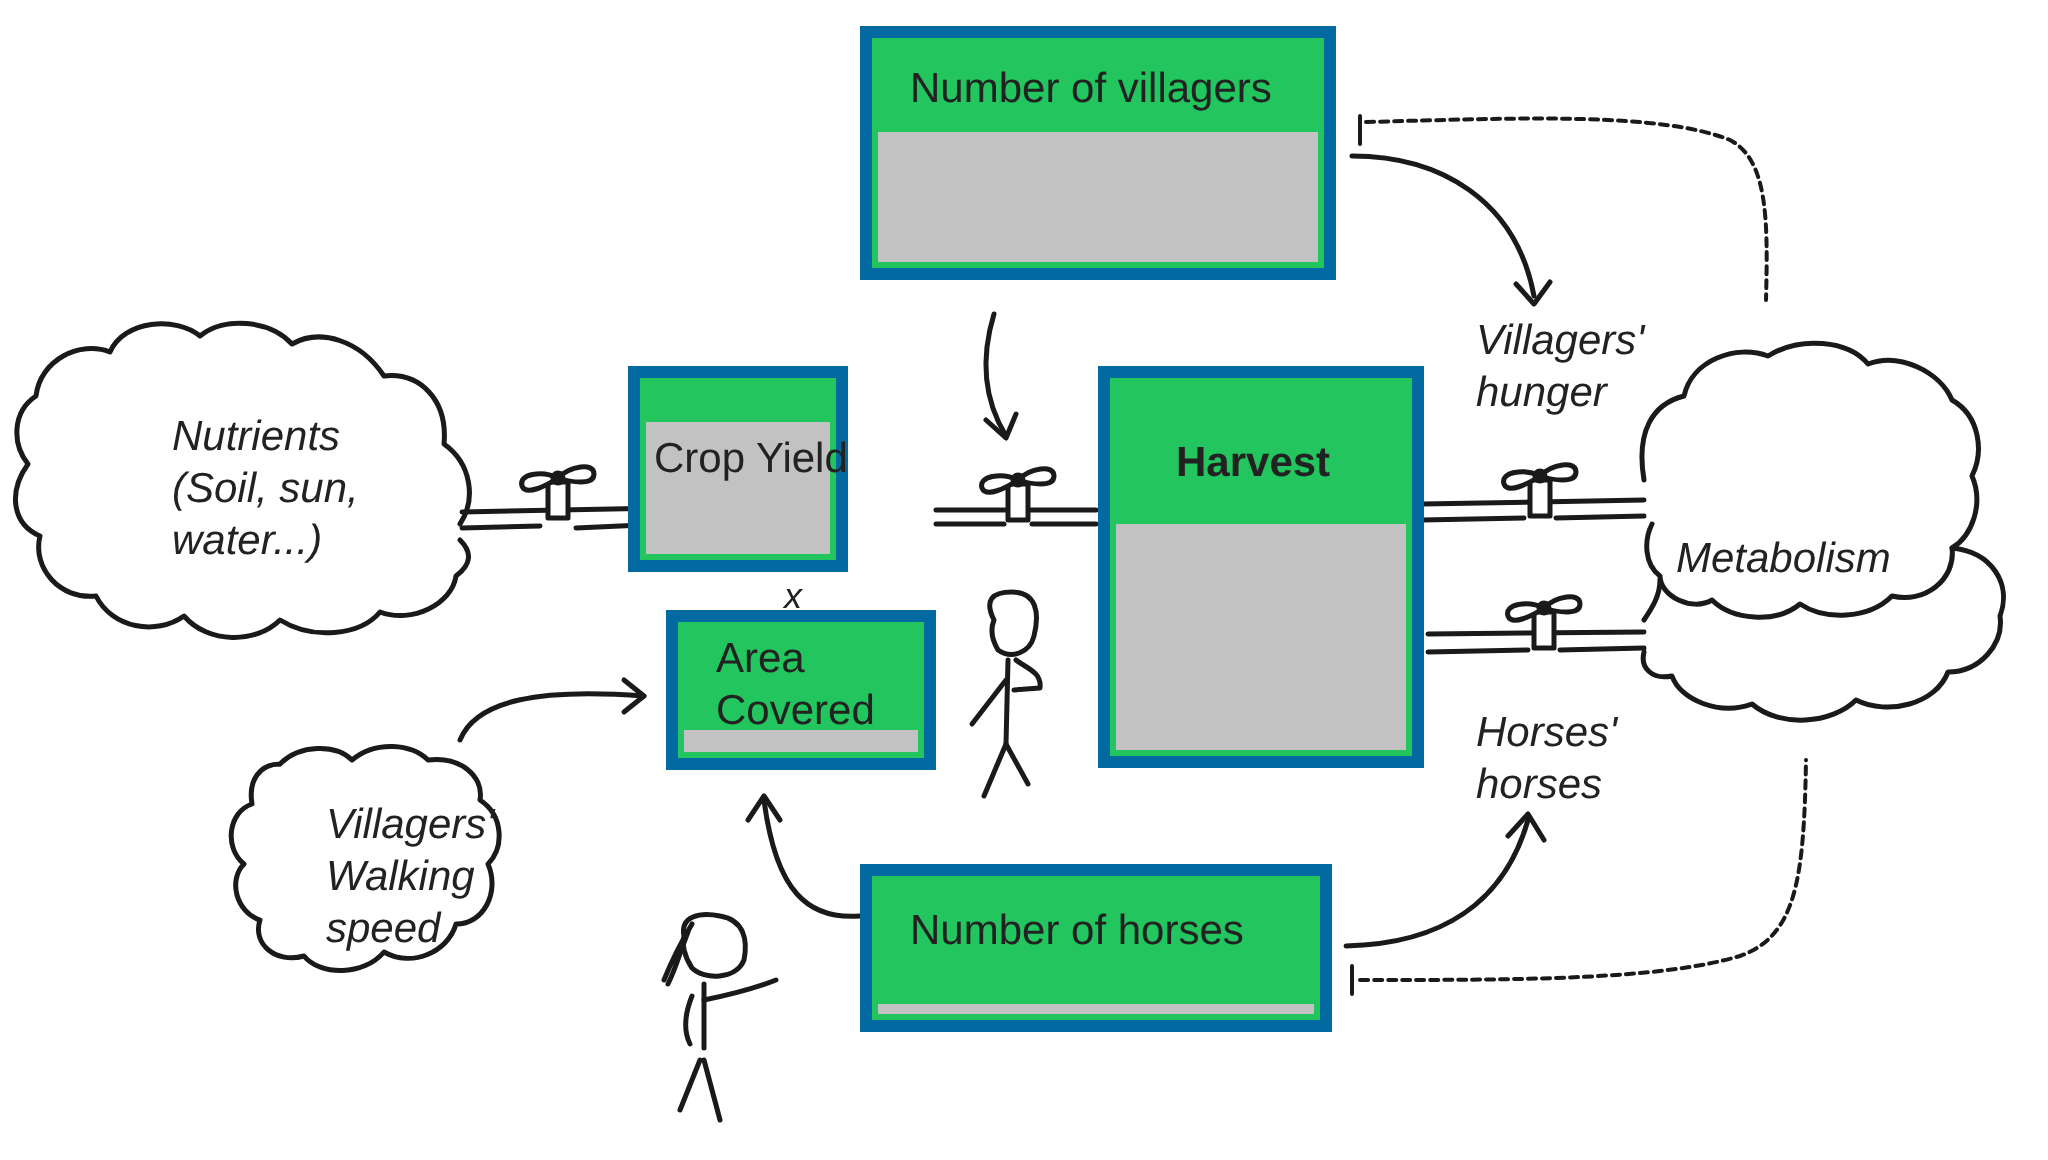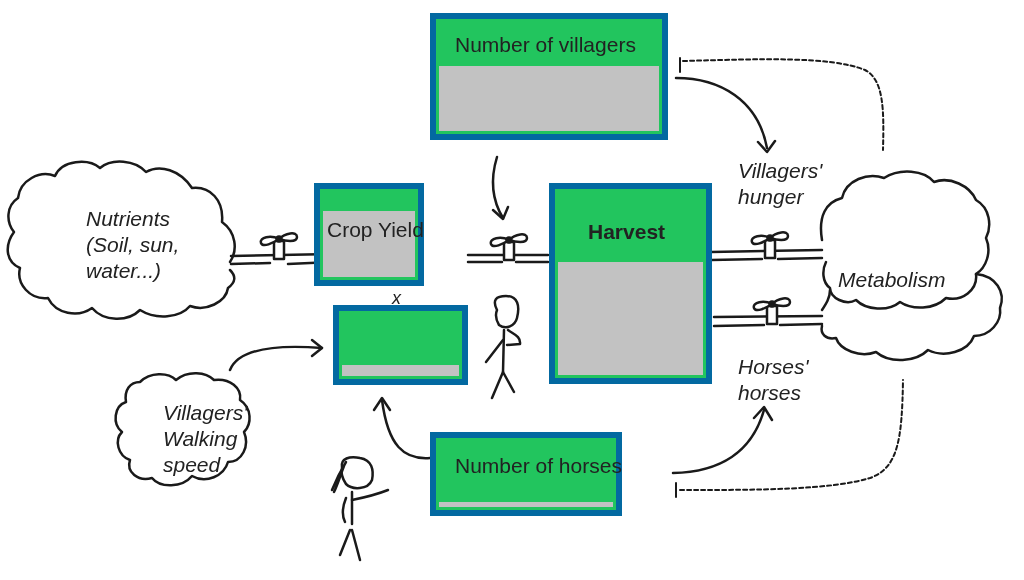--- a/index.html
+++ b/index.html
@@ -123,28 +123,30 @@
 
 <div class="stock" style="left:314px; top:183px; width:110px; height:103px;">
   <div class="fill" style="height: calc(78% - 4.68px);"></div>
   <span class="title" style="left:7px; top:28px;">Crop Yield</span>
 </div>
 
 <span class="lbl" style="left:392px; top:285px; font-style:italic; font-size:18px;">x</span>
 
 <div class="stock" style="left:333px; top:305px; width:135px; height:80px;">
   <div class="fill" style="height: calc(18% - 1.08px);"></div>
+  <span class="title" style="left:19px; top:6px;">Area
+Covered</span>
 </div>
 
 <div class="stock" style="left:549px; top:183px; width:163px; height:201px;">
   <div class="fill" style="height: calc(62% - 3.72px);"></div>
   <span class="title" style="left:33px; top:30px;font-weight:bold;">Harvest</span>
 </div>
 
-<div class="stock" style="left:430px; top:432px; width:192px; height:84px;text-decoration:underline;">
+<div class="stock" style="left:430px; top:432px; width:236px; height:84px;text-decoration:underline;">
   <div class="fill" style="height: calc(7% - 0.42px);"></div>
   <span class="title" style="left:19px; top:15px;">Number of horses</span>
 </div>
 
 <span class="lbl" style="left:66px; top:206px;margin-left:20px;">Nutrients
 (Soil, sun,
 water...)</span>
 <span class="lbl" style="left:838px; top:228px;margin-top:39px;">Metabolism</span>
 <span class="lbl" style="left:163px; top:400px;">Villagers'
 Walking

